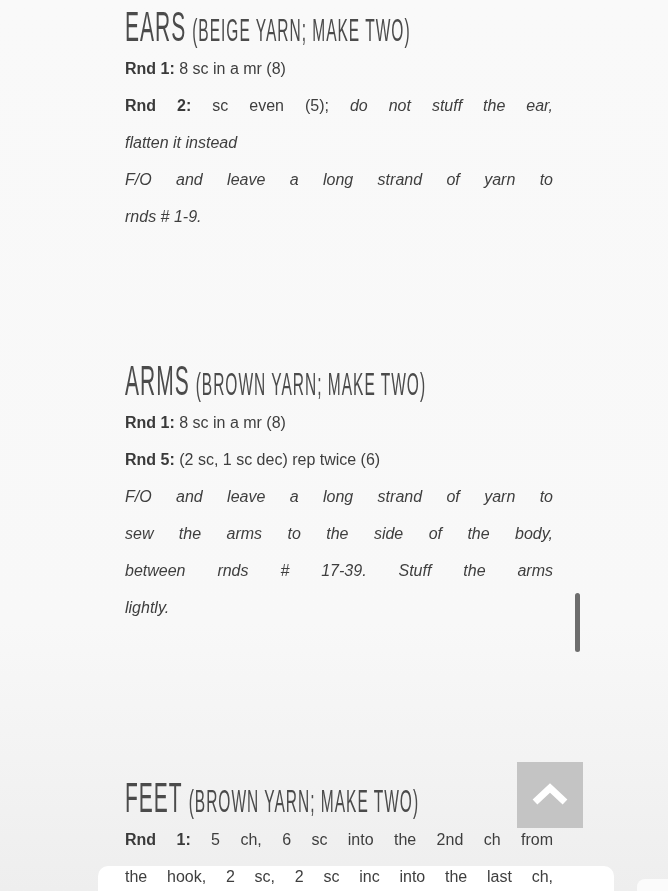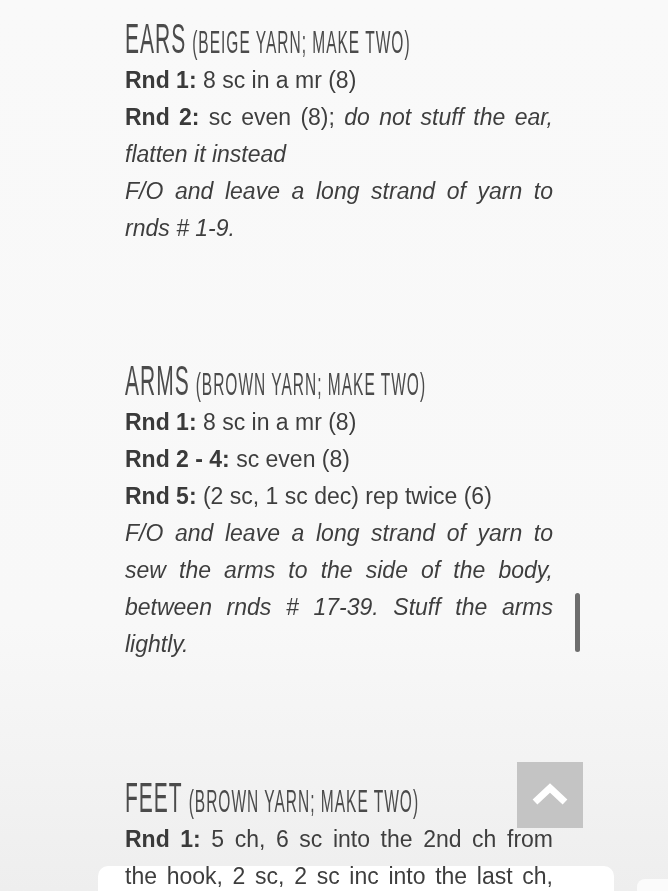--- a/index.html
+++ b/index.html
@@ -5,33 +5,33 @@
   html,body{margin:0;padding:0;background:#e8e8e8;}
   .page{
     position:relative;
     width:668px;height:891px;
     overflow:hidden;
     background:linear-gradient(180deg,#f9f9f9 0%,#f8f8f8 70%,#eeeeee 100%);
     font-family:"Liberation Sans",sans-serif;
   }
   .content{position:absolute;left:125px;top:0;width:428px;z-index:2;}
   section{position:absolute;left:0;width:100%;}
-  #sec-ears{top:16px;}
+  #sec-ears{top:4px;}
   #sec-arms{top:358px;}
   #sec-feet{top:775px;}
   h2{
     margin:0;height:46px;line-height:46px;
     font-weight:400;color:#4b4b4b;white-space:nowrap;
     transform:scaleX(0.5);transform-origin:left center;
     letter-spacing:2px;
   }
   h2 .title-big{font-size:42px;}
   h2 .title-small{font-size:31px;margin-left:12px;}
   .line{
-    font-size:23px;line-height:37px;color:#3e3e3e;
+    font-size:16px;line-height:37px;color:#3e3e3e;
     text-align:left;
   }
   .line.j{text-align:justify;text-align-last:justify;}
   .seg-bold{font-weight:700;color:#3a3a3a;}
   .seg-italic{font-style:italic;}
   .seg-normal{font-style:normal;font-weight:400;}
   .white-strip{
     position:absolute;left:98px;top:866px;width:516px;height:25px;
     background:#ffffff;border-radius:10px 10px 0 0;z-index:1;
   }
@@ -57,32 +57,31 @@
 
   <div class="white-strip"></div>
   <div class="white-blob"></div>
 
   <div class="content">
 
     <section id="sec-ears">
       <h2><span class="title-big">EARS</span><span class="title-small">(BEIGE YARN; MAKE TWO)</span></h2>
       <div class="lines">
           <div class="line"><span class="seg-bold">Rnd 1:</span><span class="seg-normal"> 8 sc in a mr (8)</span></div>
-          <div class="line j"><span class="seg-bold">Rnd 2:</span><span class="seg-normal"> sc even (8); </span><span class="seg-italic">do not stuff the ear,</span></div>
+          <div class="line j"><span class="seg-bold">Rnd 2:</span><span class="seg-normal"> sc even (5); </span><span class="seg-italic">do not stuff the ear,</span></div>
           <div class="line"><span class="seg-italic">flatten it instead</span></div>
           <div class="line j"><span class="seg-italic">F/O and leave a long strand of yarn to</span></div>
           <div class="line"><span class="seg-italic">rnds # 1-9.</span></div>
         </div>
     </section>
 
     <section id="sec-arms">
       <h2><span class="title-big">ARMS</span><span class="title-small">(BROWN YARN; MAKE TWO)</span></h2>
       <div class="lines">
           <div class="line"><span class="seg-bold">Rnd 1:</span><span class="seg-normal"> 8 sc in a mr (8)</span></div>
-          <div class="line"><span class="seg-bold">Rnd 2 - 4:</span><span class="seg-normal"> sc even (8)</span></div>
           <div class="line"><span class="seg-bold">Rnd 5:</span><span class="seg-normal"> (2 sc, 1 sc dec) rep twice (6)</span></div>
           <div class="line j"><span class="seg-italic">F/O and leave a long strand of yarn to</span></div>
           <div class="line j"><span class="seg-italic">sew the arms to the side of the body,</span></div>
           <div class="line j"><span class="seg-italic">between rnds # 17-39. Stuff the arms</span></div>
           <div class="line"><span class="seg-italic">lightly.</span></div>
         </div>
     </section>
 
     <section id="sec-feet">
       <h2><span class="title-big">FEET</span><span class="title-small">(BROWN YARN; MAKE TWO)</span></h2>

